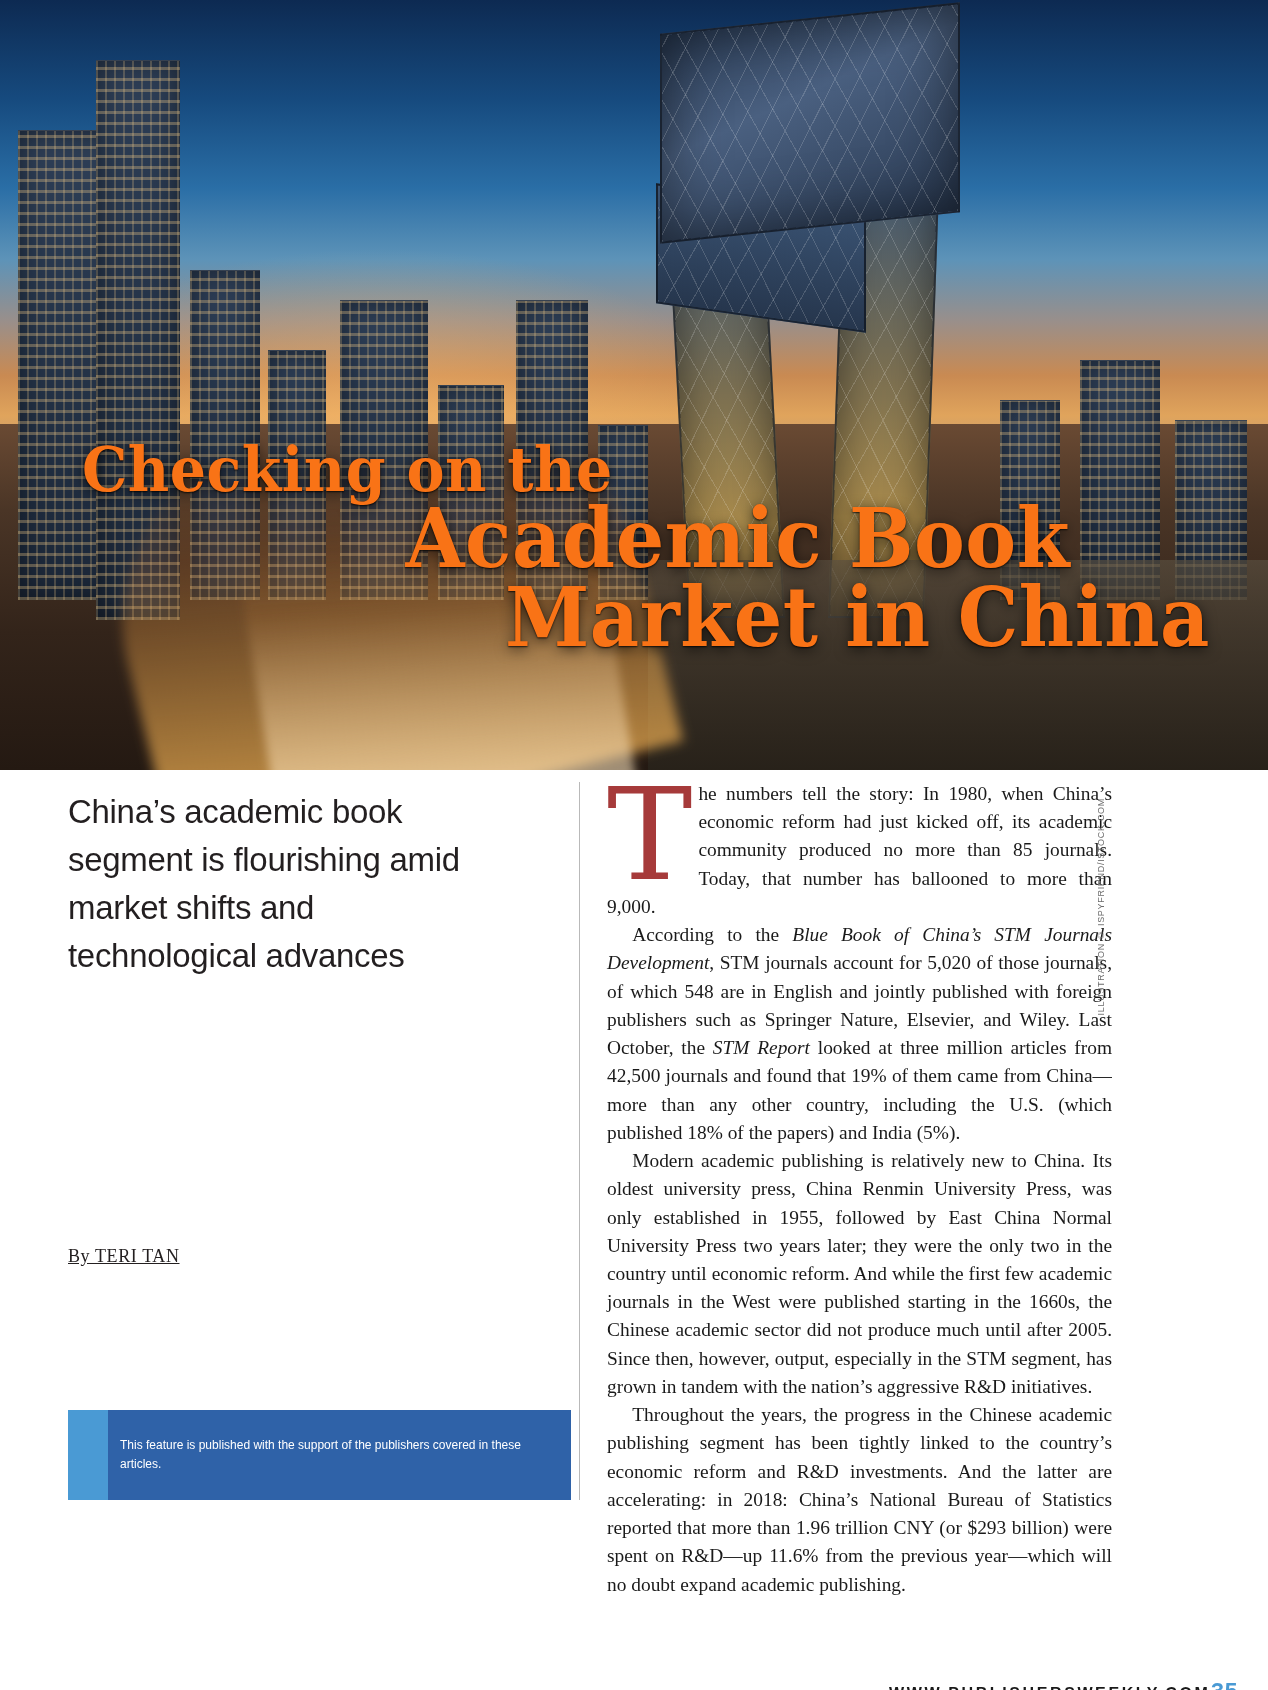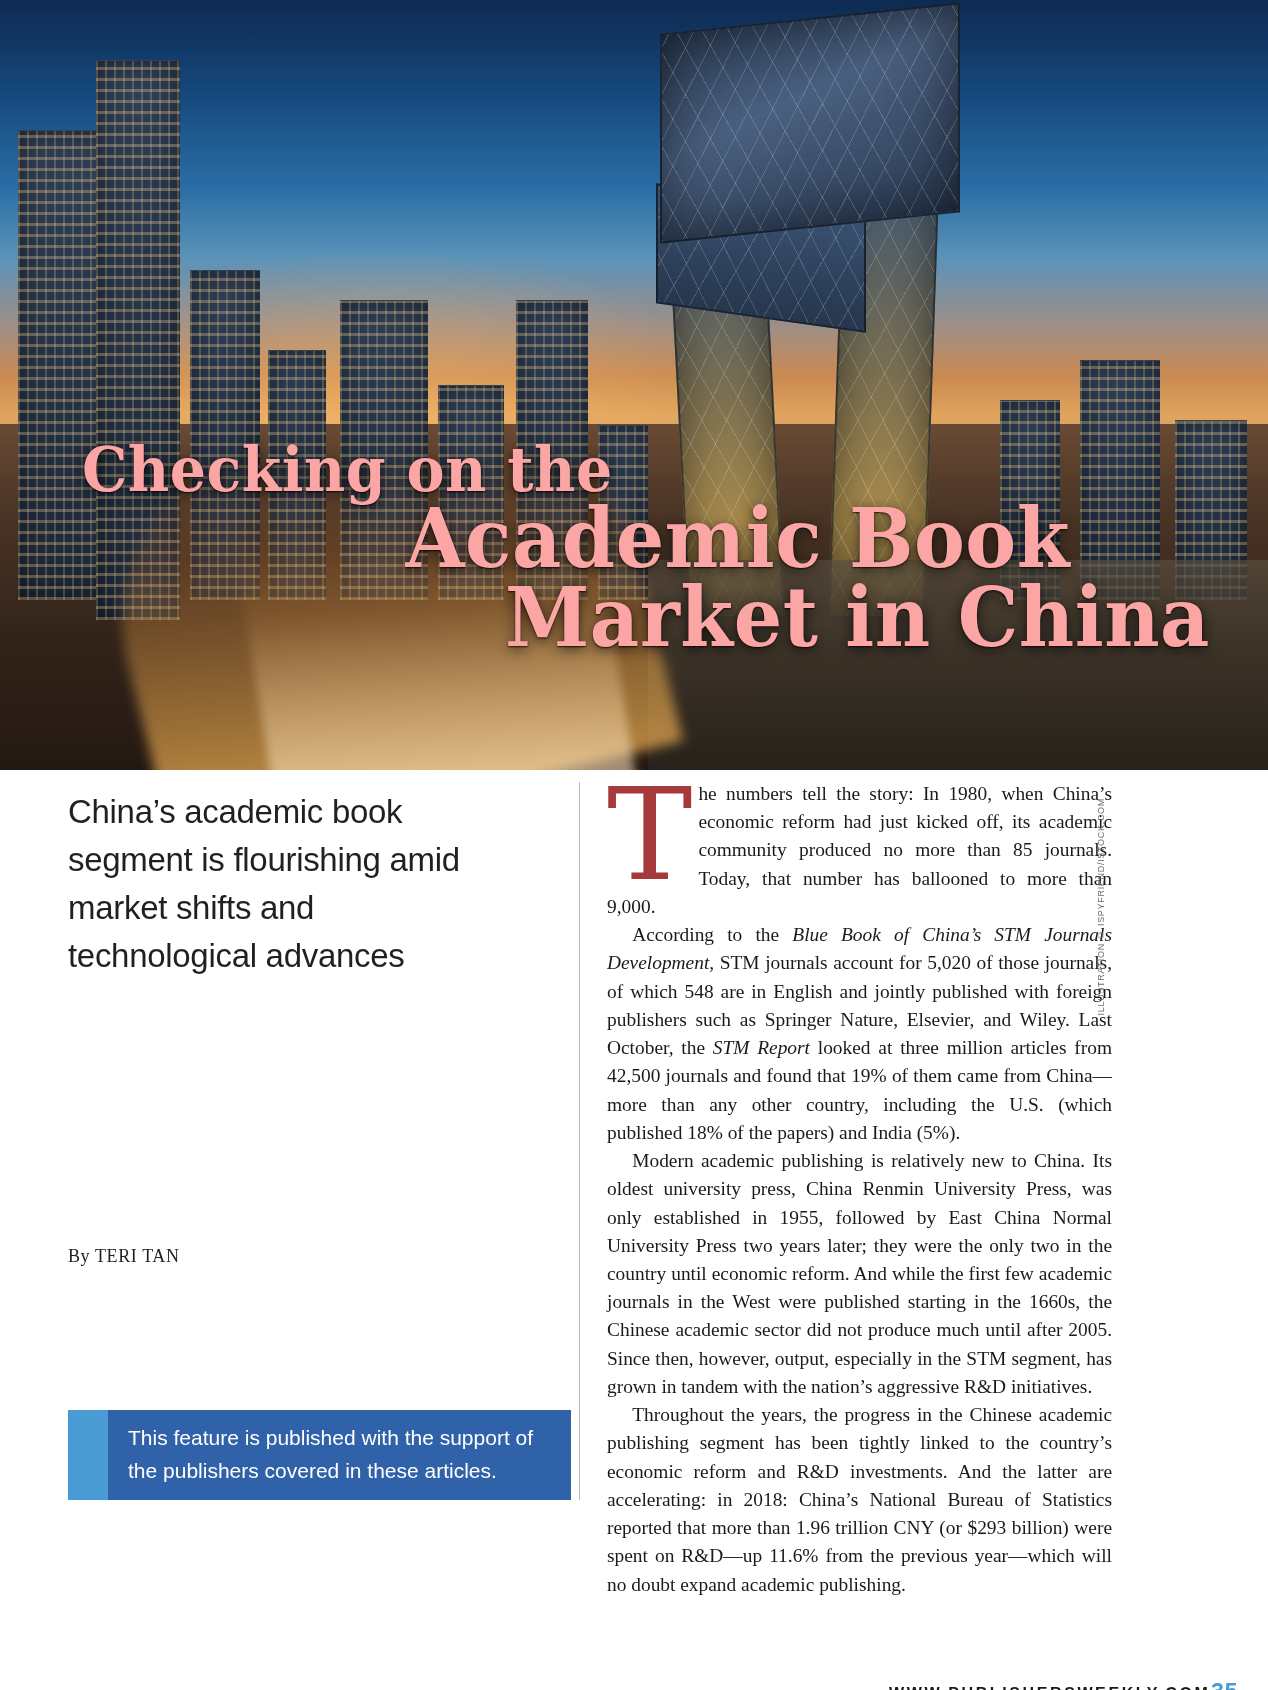--- a/index.html
+++ b/index.html
@@ -98,21 +98,21 @@
   }
   .plaza {
     position: absolute; right: 0; bottom: 0; width: 620px; height: 210px;
     background: linear-gradient(180deg, rgba(90,80,65,.65), rgba(40,34,26,.95));
   }
 
   .hero-title {
     position: absolute;
     left: 0; right: 30px; bottom: 92px;
     text-align: right;
-    color: #fca5a5;
+    color: #f97316;
     font-family: "DejaVu Serif", serif;
     font-weight: bold;
     letter-spacing: .5px;
     text-shadow: 0 3px 14px rgba(0,0,0,.65), 0 1px 2px rgba(0,0,0,.8);
     line-height: .96;
   }
   .hero-title .l1 {
     display: block;
     font-size: 62px;
     text-align: left;
@@ -159,40 +159,40 @@
     letter-spacing: -.3px;
   }
   .byline {
     position: absolute;
     left: 0; top: 455px;
     font-family: "Liberation Serif", serif;
     font-size: 21px;
     color: #231f20;
     letter-spacing: .6px;
   }
-  .byline .sc { font-size: 18px; }
+  .byline .sc { font-size: 18px; text-decoration: underline; }
 
   .support-box {
     position: absolute;
     left: 68px; top: 640px;
     width: 503px; height: 90px;
     background: #2f62a8;
     display: flex;
     align-items: center;
   }
   .support-box .bar {
     width: 40px; height: 100%;
     background: #4a9ad4;
     flex: 0 0 40px;
   }
   .support-box .txt {
-    padding: 0 18px 0 20px;
+    padding: 0 18px 0 12px;
     color: #fff;
     font-family: "Liberation Sans", sans-serif;
-    font-size: 21px;
+    font-size: 12px;
     line-height: 1.55;
   }
 
   .divider {
     position: absolute;
     left: 579px; top: 12px;
     width: 1px; height: 718px;
     background: #b9b9b9;
   }
 

